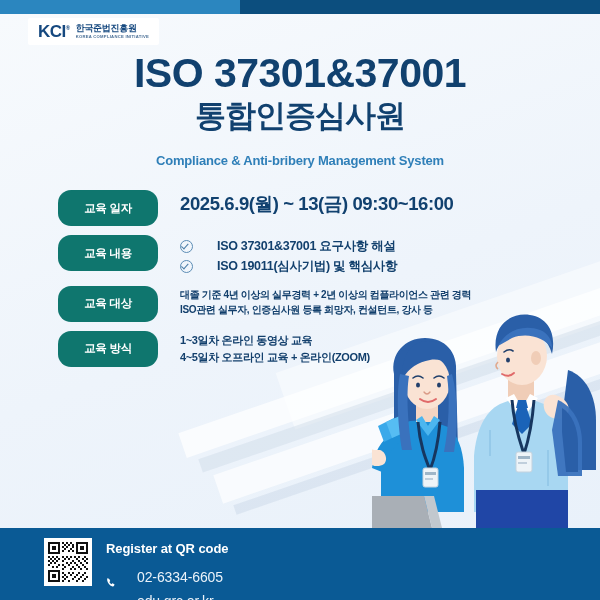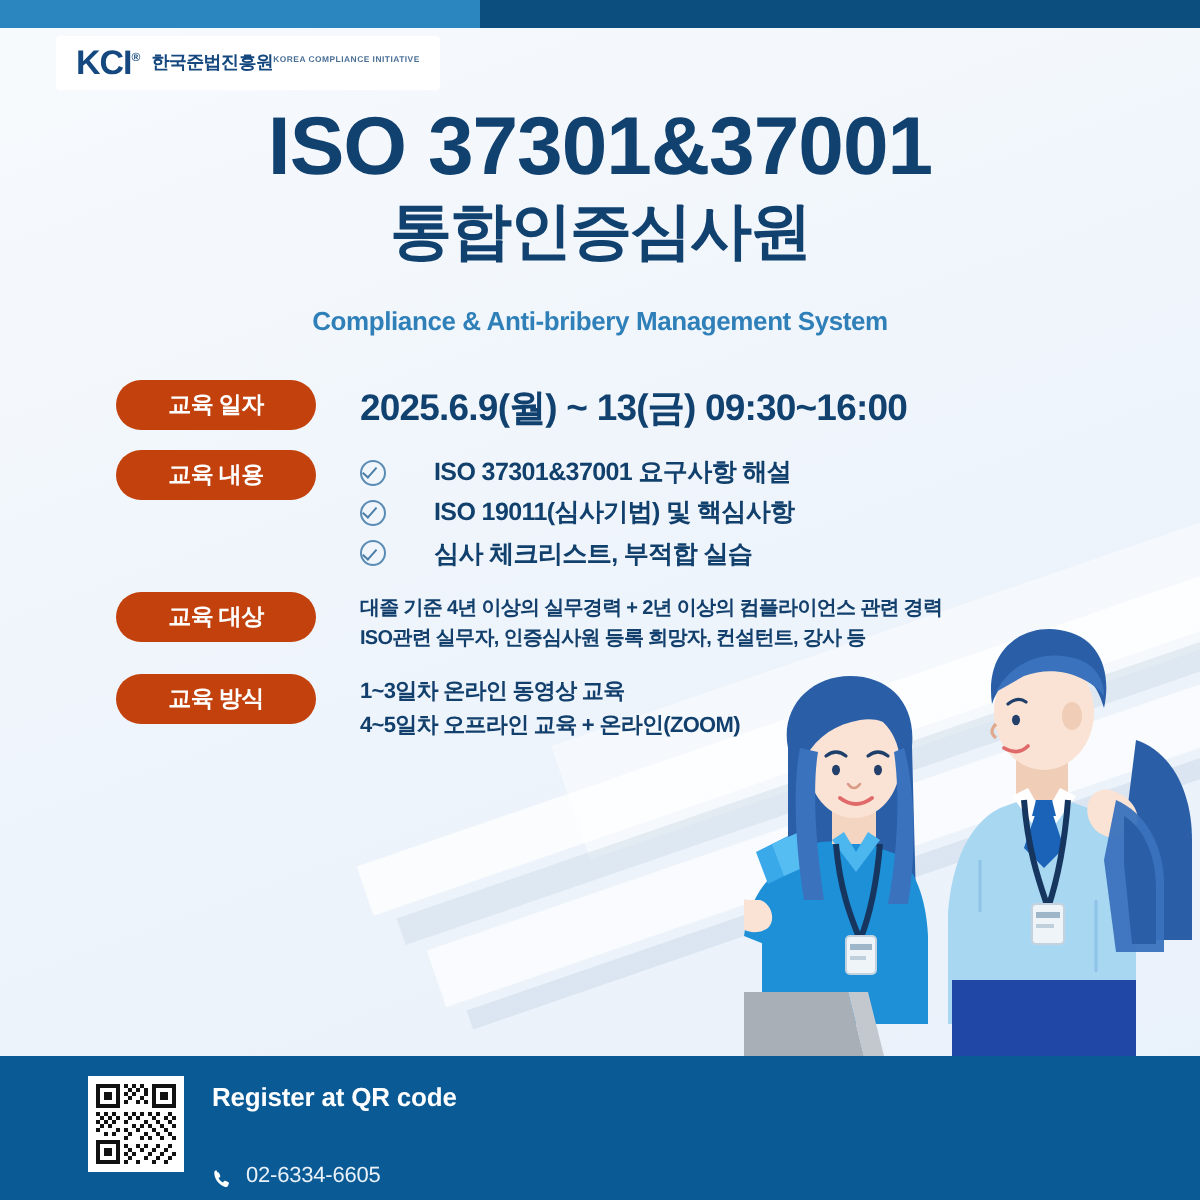--- a/index.html
+++ b/index.html
@@ -24,35 +24,35 @@
   .sw2{top:276px;left:170px;width:520px;height:14px;transform:rotate(-19deg);background:rgba(205,218,232,.55);}
   .sw3{top:292px;left:185px;width:520px;height:30px;transform:rotate(-19deg);background:rgba(255,255,255,.8);}
   .sw4{top:322px;left:205px;width:520px;height:10px;transform:rotate(-19deg);background:rgba(200,214,230,.5);}
   .sw5{top:206px;left:250px;width:470px;height:60px;transform:rotate(-19deg);background:rgba(255,255,255,.55);}
 
   
   .logo-box{position:absolute;top:18px;left:28px;background:#ffffff;padding:5px 10px;border-radius:2px;
             display:flex;align-items:center;gap:6px;}
   .logo-kci{font-size:17px;font-weight:bold;color:#15487f;letter-spacing:-0.5px;line-height:1;}
   .logo-reg{font-size:6px;vertical-align:super;color:#15487f;}
-  .logo-kr{display:flex;justify-content:center;}
+  .logo-kr{display:flex;flex-direction:column;justify-content:center;}
   .logo-kr .ko{font-size:9px;font-weight:bold;color:#15487f;line-height:1.1;letter-spacing:-0.3px;}
   .logo-kr .en{font-size:4.2px;font-weight:bold;color:#4a6f96;letter-spacing:.25px;line-height:1.2;}
 
   
   .title-wrap{position:absolute;top:52px;left:0;width:600px;text-align:center;}
   .t-main{font-size:41px;font-weight:bold;color:#11416f;letter-spacing:-0.5px;line-height:1.05;}
   .t-sub{font-size:31px;font-weight:bold;color:#11416f;letter-spacing:-1px;line-height:1.25;margin-top:2px;}
   .t-eng{margin-top:17px;font-size:13px;font-weight:bold;color:#2f7fb8;letter-spacing:-0.2px;}
 
   
   .rows{position:absolute;top:190px;left:0;width:600px;}
   .row{display:flex;align-items:flex-start;margin-bottom:9px;}
-  .pill{flex:0 0 auto;width:100px;margin-left:58px;height:25px;border-radius:13px;
-        background:#c2410c;color:#fff;font-size:11.5px;font-weight:bold;letter-spacing:-0.3px;
+  .pill{flex:0 0 auto;width:100px;margin-left:58px;height:36px;border-radius:13px;
+        background:#0f766e;color:#fff;font-size:11.5px;font-weight:bold;letter-spacing:-0.3px;
         display:flex;align-items:center;justify-content:center;}
   .rowbody{margin-left:22px;padding-top:1px;}
 
   .big-date{font-size:18.5px;font-weight:bold;color:#11416f;letter-spacing:-0.4px;line-height:25px;}
 
   .chk-line{display:flex;align-items:center;gap:24px;font-size:12.5px;font-weight:bold;
             color:#12406d;letter-spacing:-0.3px;line-height:1.62;}
   .chk{flex:0 0 auto;width:11px;height:11px;border:1.2px solid #5b8cb5;border-radius:50%;
        position:relative;display:inline-block;}
   .chk:after{content:"";position:absolute;left:2.4px;top:1.4px;width:3px;height:5.5px;
@@ -64,22 +64,22 @@
   
   .illus{position:absolute;left:372px;top:300px;width:228px;height:228px;}
   .illus svg{display:block;}
 
   
   .footer{position:absolute;left:0;top:528px;width:600px;height:72px;background:#0a5a95;}
   .f-inner{position:absolute;left:44px;top:10px;display:flex;align-items:flex-start;gap:14px;}
   .qr{width:48px;height:48px;background:#fff;padding:2px;box-sizing:border-box;}
   .qr svg{display:block;}
   .f-text{padding-top:3px;}
-  .f-title{font-size:13px;font-weight:bold;color:#ffffff;letter-spacing:-0.1px;margin-bottom:23px;}
-  .f-line{display:flex;align-items:center;gap:6px;font-size:11px;color:#eaf2f9;
+  .f-title{font-size:13px;font-weight:bold;color:#ffffff;letter-spacing:-0.1px;margin-bottom:10px;}
+  .f-line{display:flex;align-items:center;gap:20px;font-size:14px;color:#eaf2f9;
           letter-spacing:-0.1px;line-height:1.7;}
   .f-ic{flex:0 0 auto;width:11px;height:11px;display:inline-block;}
 </style>
 </head>
 <body>
 
 <div class="poster">
 
   <div class="topbar">
     <div class="seg-a"></div>
@@ -212,24 +212,20 @@
     <div class="row">
       <div class="pill">교육 내용</div>
       <div class="rowbody">
         <div class="chk-line">
           <span class="chk"></span>
           <span>ISO 37301&amp;37001 요구사항 해설</span>
         </div>
         <div class="chk-line">
           <span class="chk"></span>
           <span>ISO 19011(심사기법) 및 핵심사항</span>
-        </div>
-        <div class="chk-line">
-          <span class="chk"></span>
-          <span>심사 체크리스트, 부적합 실습</span>
         </div>
       </div>
     </div>
 
     <div class="row">
       <div class="pill">교육 대상</div>
       <div class="rowbody">
         <div class="small-line">대졸 기준 4년 이상의 실무경력 + 2년 이상의 컴플라이언스 관련 경력</div>
         <div class="small-line">ISO관련 실무자, 인증심사원 등록 희망자, 컨설턴트, 강사 등</div>
       </div>

